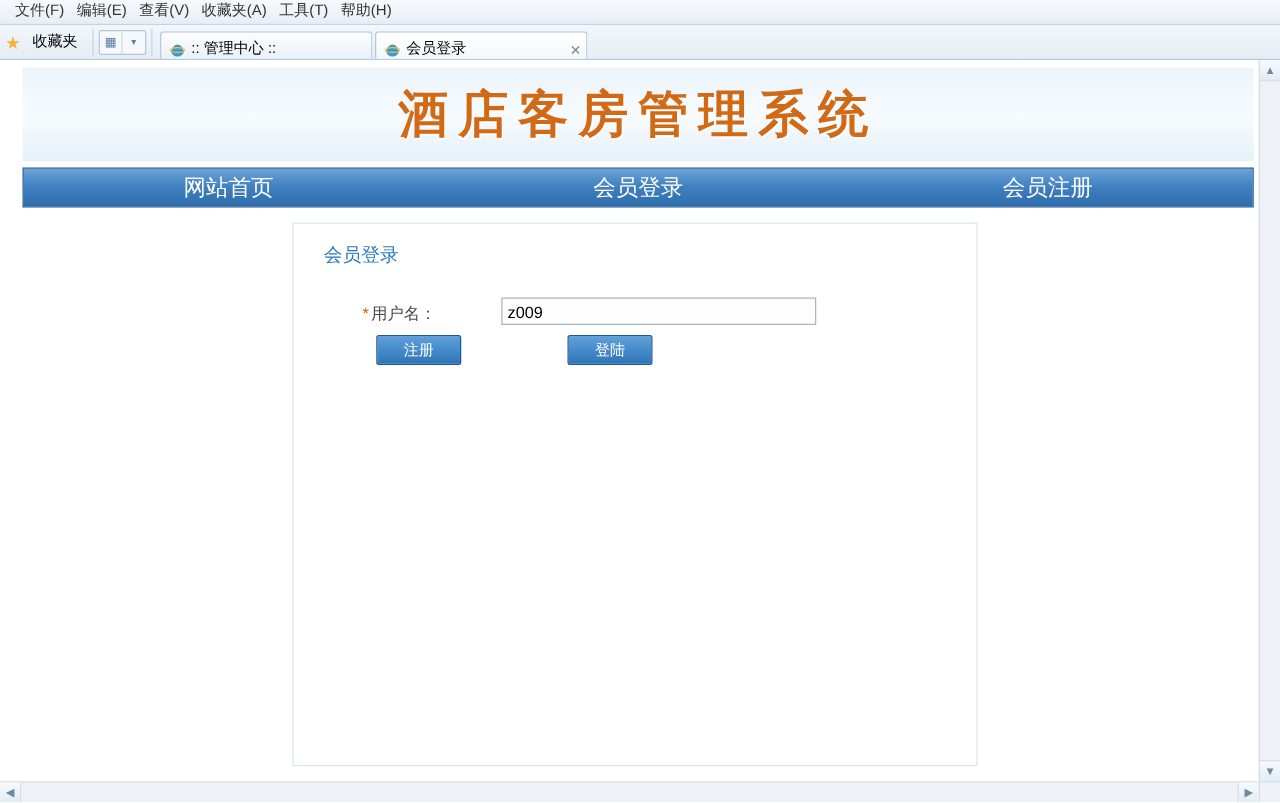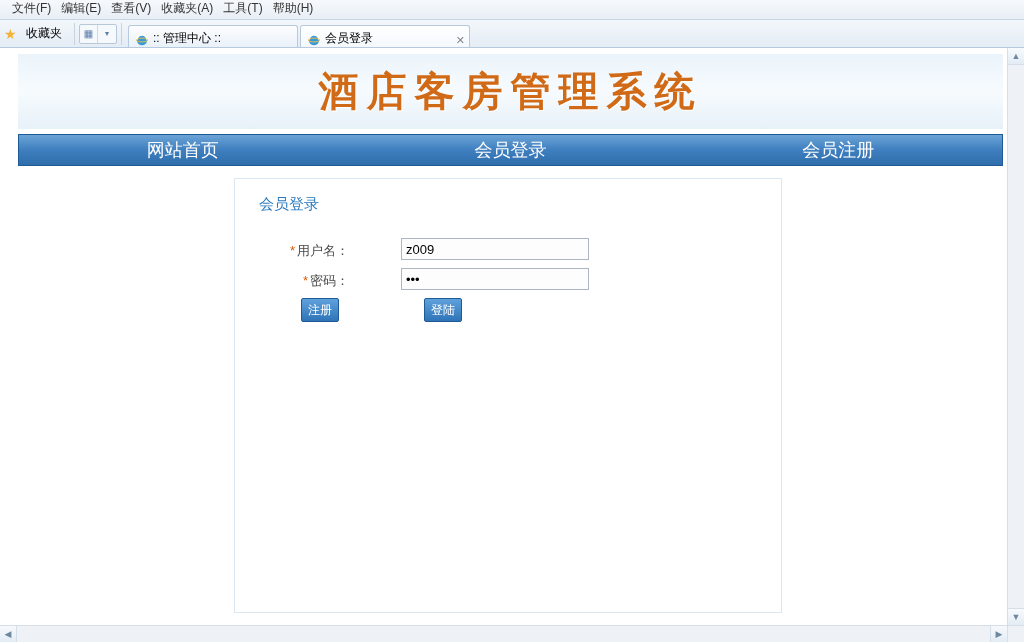--- a/index.html
+++ b/index.html
@@ -184,35 +184,35 @@
   gap: 36px;
 }
 .form-label {
   width: 90px;
   text-align: right;
   color: #4a4a4a;
   font-size: 13px;
 }
 .req { color: #e05a00; margin-right: 2px; }
 .form-input {
-  width: 188px;
+  width: 252px;
   height: 22px;
   border: 1px solid #aab6c3;
   background: #fdfdfd;
   padding: 0 4px;
   font-size: 13px;
   margin-left: 16px;
 }
 .btn-row {
   display: flex;
   margin-top: 8px;
 }
 .btn {
   height: 24px;
-  padding: 0 6px;
+  padding: 0 21px;
   background: linear-gradient(#5fa1dc, #2e74b7);
   border: 1px solid #1f5a95;
   color: #fff;
   font-size: 12px;
   border-radius: 2px;
   cursor: pointer;
   display: inline-flex; align-items: center;
 }
 .btn.register { margin-left: 42px; }
 .btn.login { margin-left: 85px; }
@@ -281,26 +281,20 @@
     <div class="card">
       <div class="card-title">会员登录</div>
 
       <div class="form-row">
         <div class="form-label">
           <span class="req">*</span><span>用户名：</span>
         </div>
         <input class="form-input" type="text" value="z009" style="">
       </div>
 
-      <div class="form-row">
-        <div class="form-label">
-          <span class="req">*</span><span>密码：</span>
-        </div>
-        <input class="form-input" type="text" value="•••" style="">
-      </div>
 
       <div class="btn-row">
         <button class="btn register">注册</button>
         <button class="btn login">登陆</button>
       </div>
     </div>
   </div>
 
   <div class="vscroll">
     <div class="arrow">▲</div>

